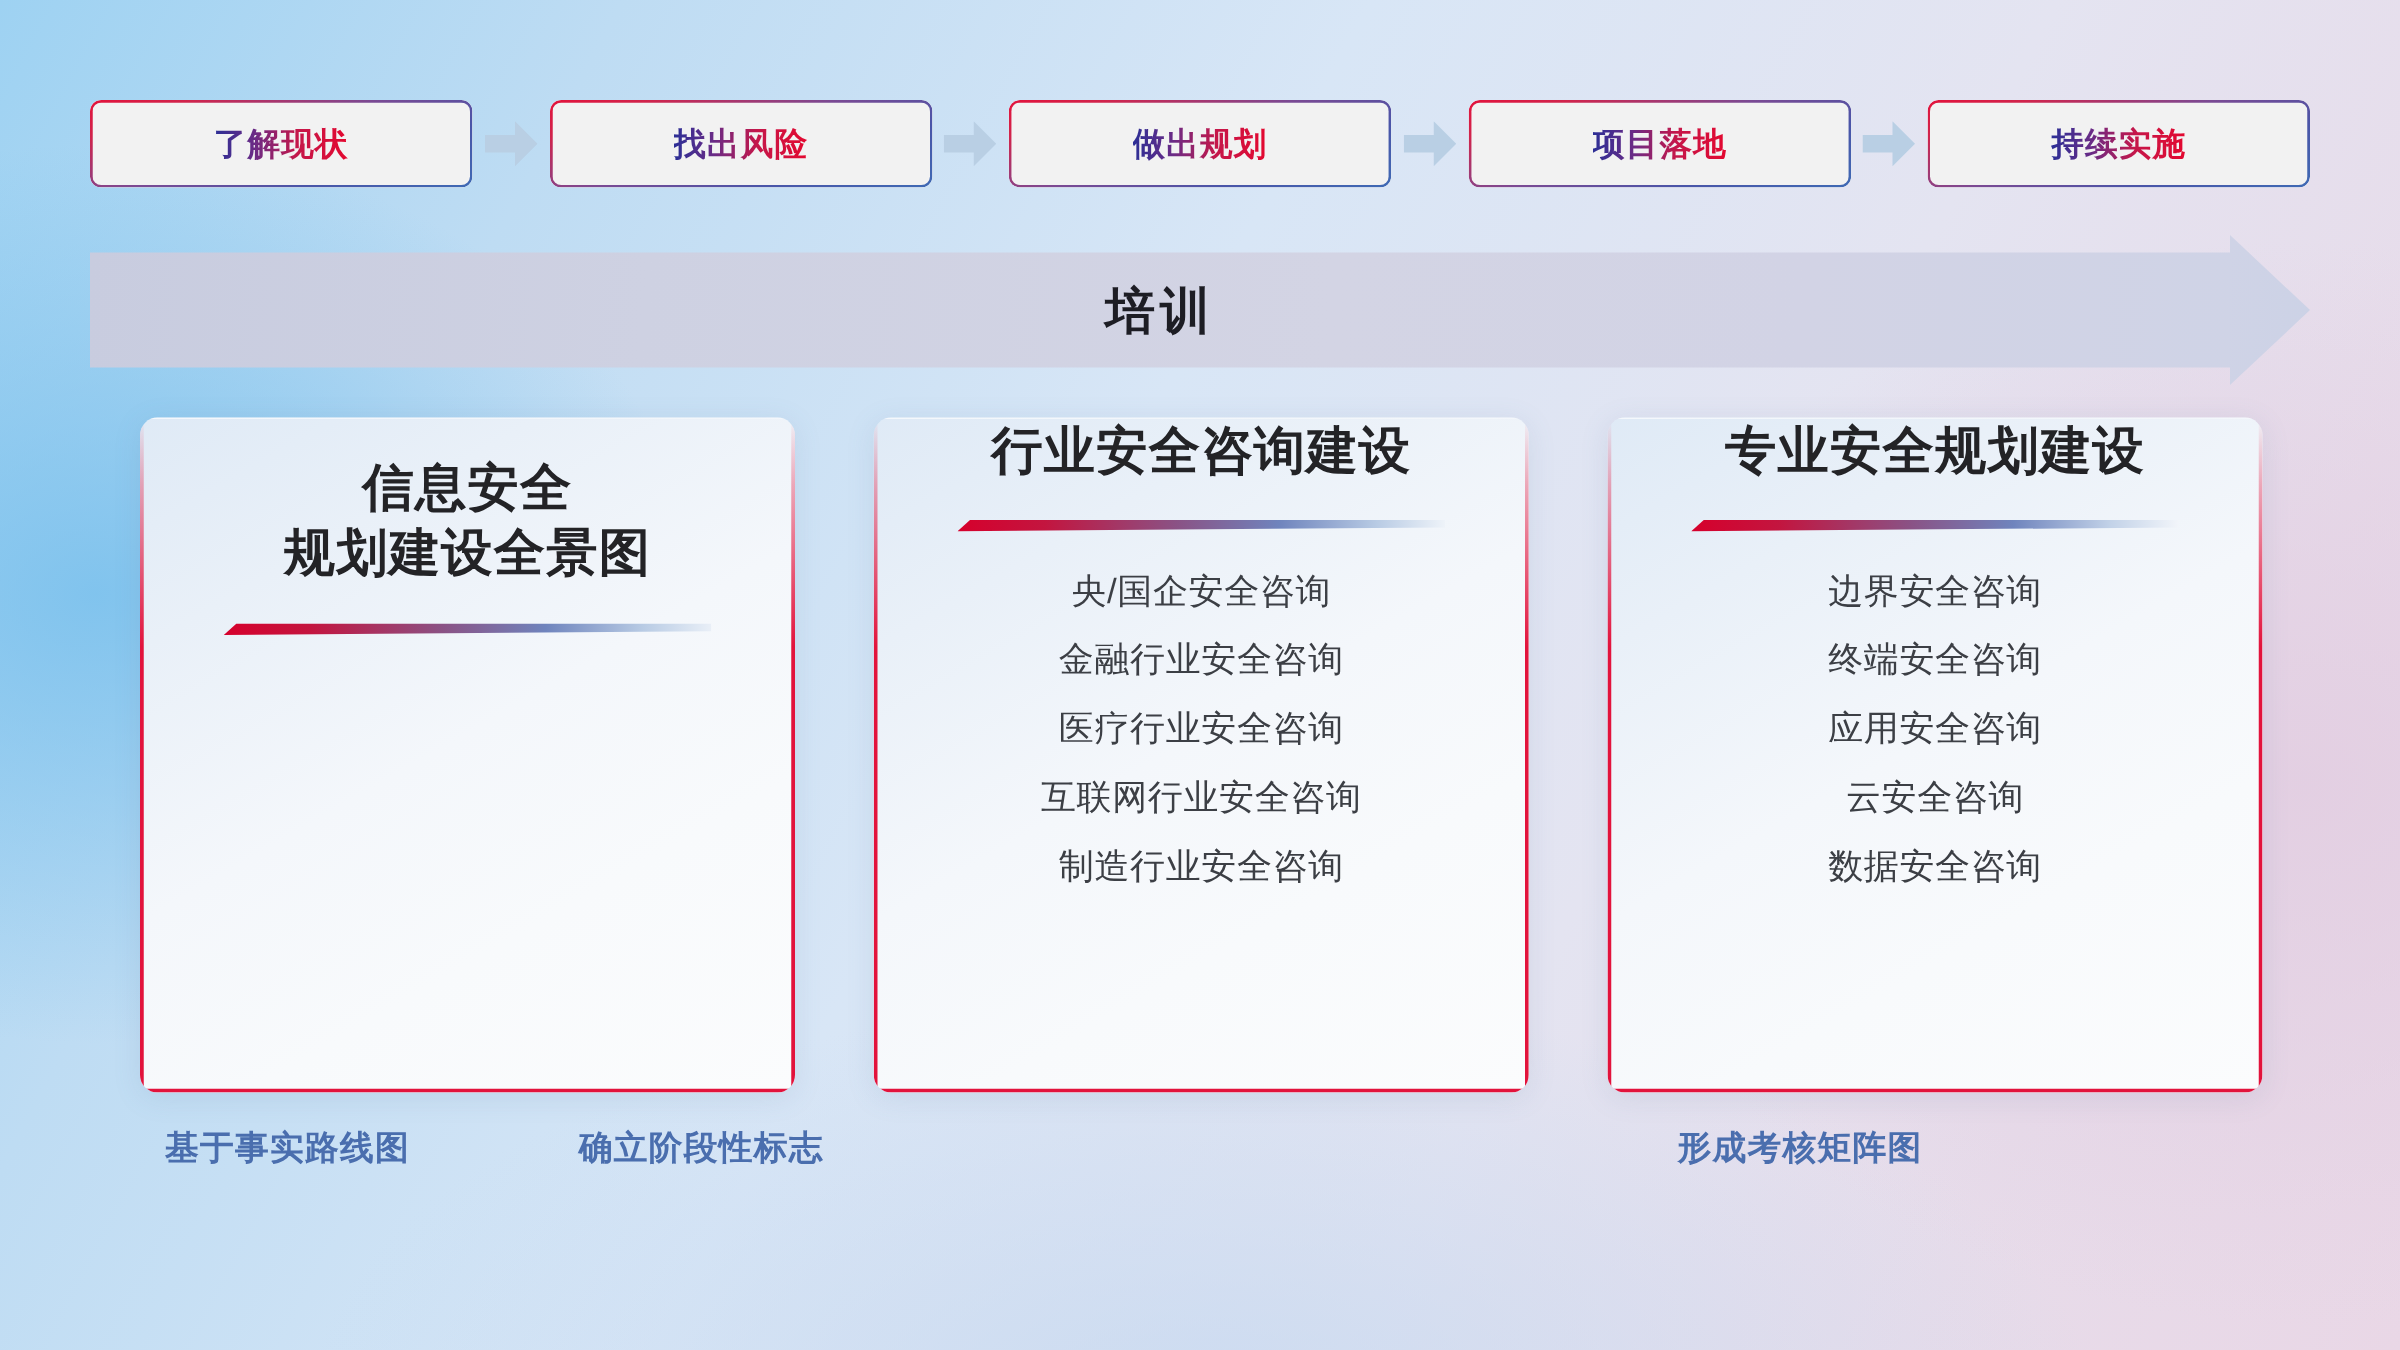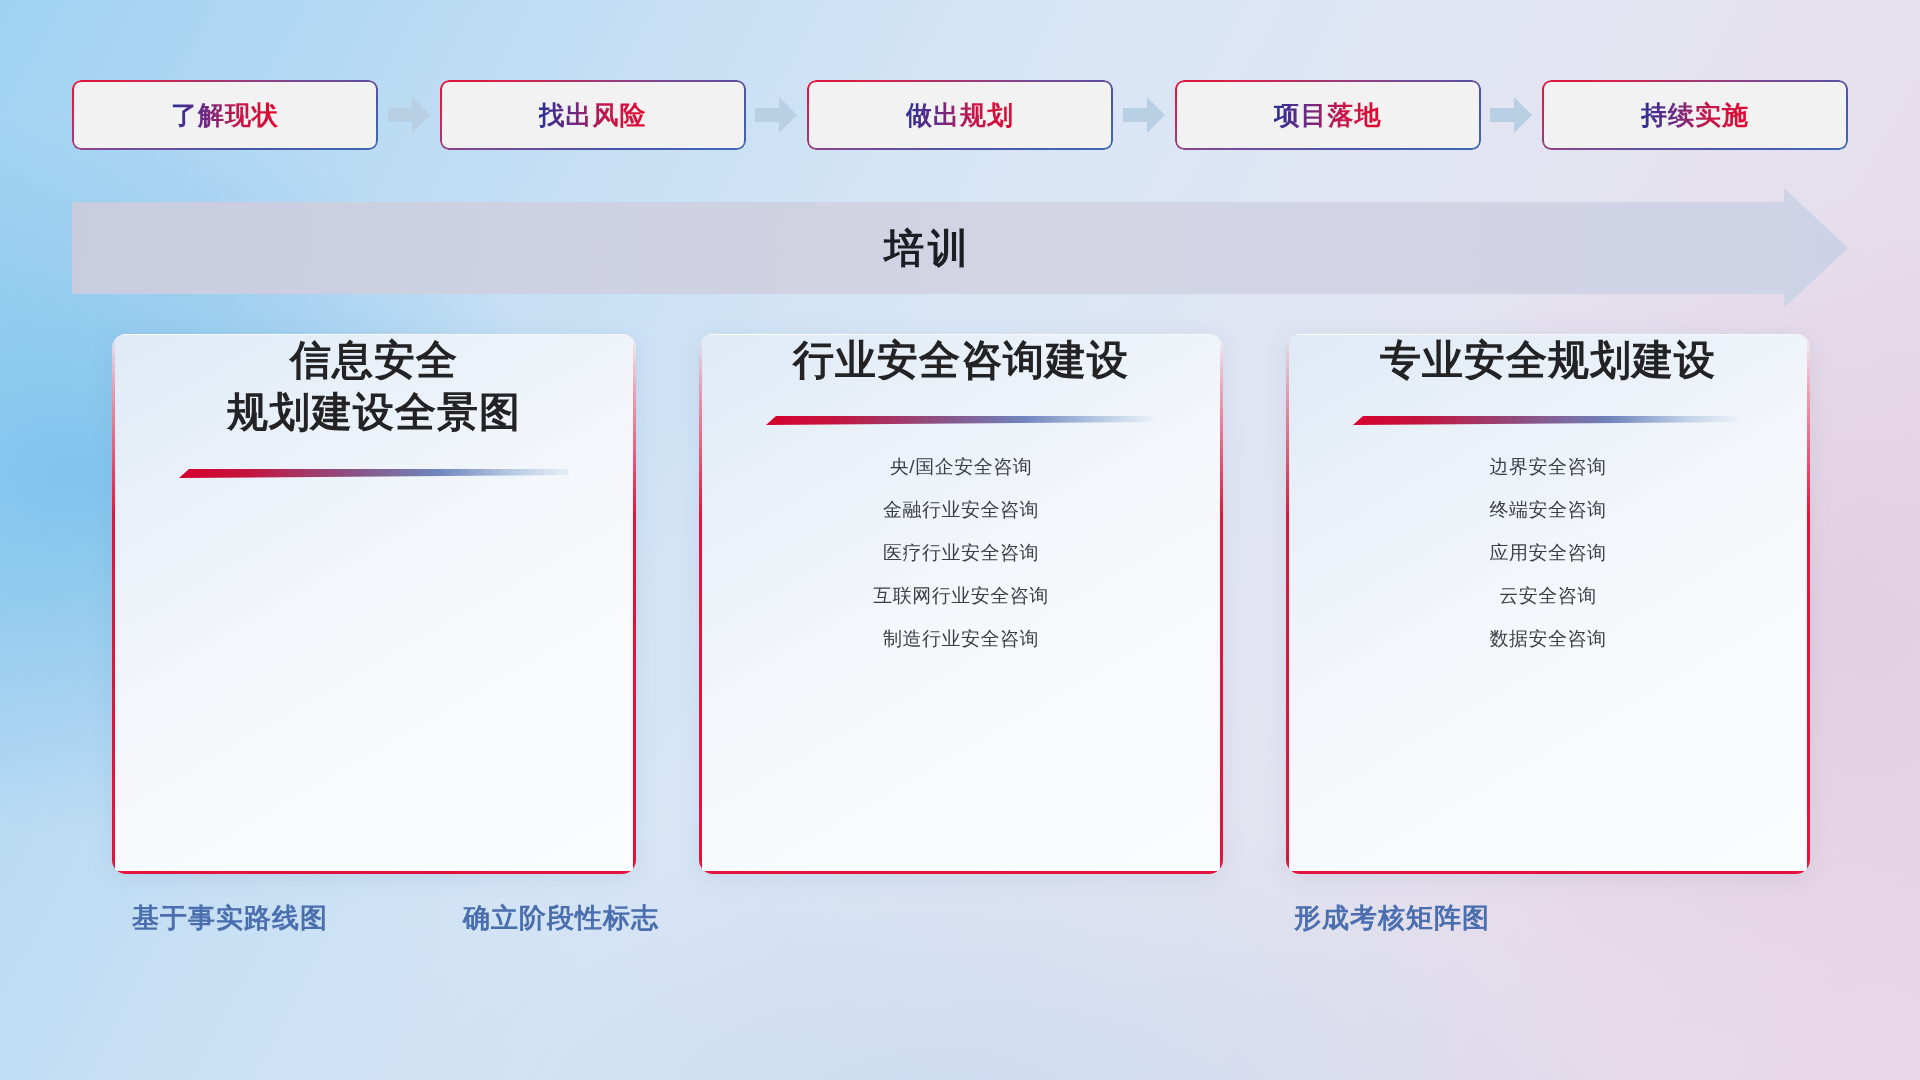--- a/index.html
+++ b/index.html
@@ -83,29 +83,29 @@
   .card-top-hair {
     position:absolute; left:0; top:0; width:100%; height:1px;
     background:linear-gradient(90deg,rgba(255,255,255,.9),rgba(255,255,255,.4));
   }
 
   .card-title {
     position:relative; width:100%; text-align:center;
     font-size:41px; font-weight:700; color:#232326; line-height:1.28;
     letter-spacing:1px;
   }
-  .card-title.two-line { }
+  .card-title.two-line { margin-top:30px; }
 
   .divider { position:relative; margin-top:26px; width:390px; height:16px; }
   .divider svg { display:block; }
 
   .card-list {
     position:relative; margin-top:26px; width:100%;
     display:flex; flex-direction:column; align-items:center; gap:17px;
-    font-size:19px; color:#3c3f45; letter-spacing:.5px;
+    font-size:28px; color:#3c3f45; letter-spacing:.5px;
   }
 
   
   .captions { position:absolute; left:0; top:900px; width:1920px; height:60px; }
   .caption {
     position:absolute; top:0; font-size:27px; font-weight:700;
     color:#4a6eae; letter-spacing:1px; white-space:nowrap;
   }
 </style>
 </head>
@@ -257,14 +257,14 @@
       <div>应用安全咨询</div>
       <div>云安全咨询</div>
       <div>数据安全咨询</div>
     </div>
   </div>
 </div>
 
 <div class="captions">
   <div class="caption" style="left:132px">基于事实路线图</div>
   <div class="caption" style="left:463px">确立阶段性标志</div>
-  <div class="caption" style="left:1294px">形成考核矩阵图</div>
+  <div class="caption" style="left:1342px">形成考核矩阵图</div>
 </div>
 
 </body></html>

